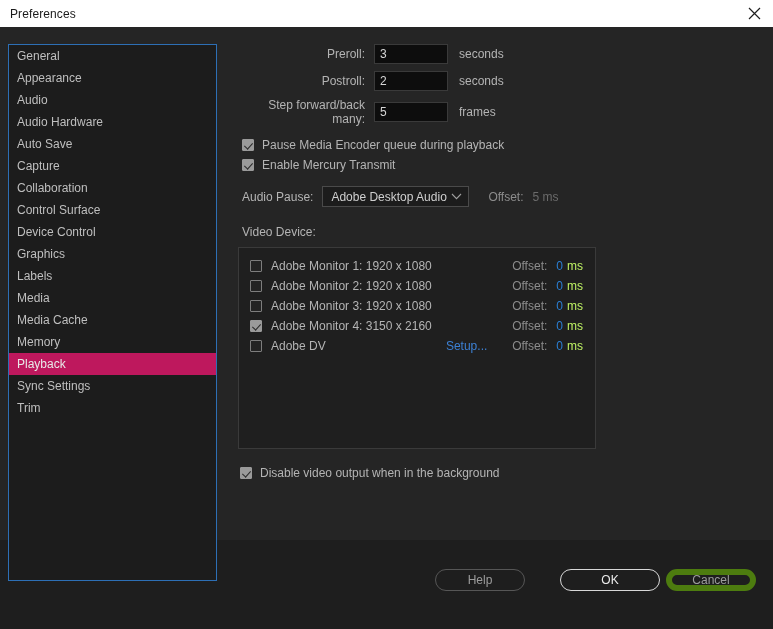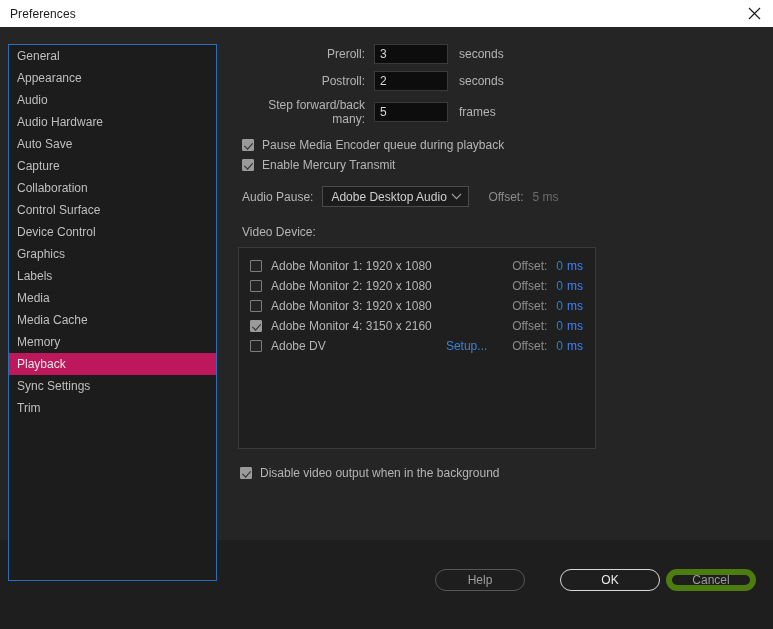--- a/index.html
+++ b/index.html
@@ -97,21 +97,21 @@
     width: 358px; height: 202px;
     background: #1f1f1f; border: 1px solid #3a3a3a;
     padding: 8px 0 0 0;
   }
   .vd-row { display: flex; align-items: center; height: 20px; padding: 0 12px 0 11px; }
   .vd-name { font-size: 12px; color: #b4b4b4; margin-left: 9px; white-space: nowrap; }
   .vd-spacer { flex: 1 1 auto; }
   .vd-setup { font-size: 12px; color: #3c80d4; cursor: pointer; margin-right: 16px; }
   .vd-offset-lbl { font-size: 12px; color: #8c8c8c; width: 44px; text-align: right; }
   .vd-offset-val { font-size: 12px; color: #2a7fd4; margin-left: 9px; cursor: pointer; }
-  .vd-offset-unit { font-size: 12px; color: #3b82f6; margin-left: 4px; }
+  .vd-offset-unit { font-size: 12px; color: #bef264; margin-left: 4px; }
 
   .bottom-cb { margin: 17px 0 0 4px; }
 
   
   .footer { position: absolute; left: 0; top: 569px; width: 773px; height: 32px; }
   .btn {
     position: absolute; top: 0; height: 22px;
     border-radius: 11px; background: transparent;
     display: flex; align-items: center; justify-content: center;
     font-size: 12px; cursor: pointer;

